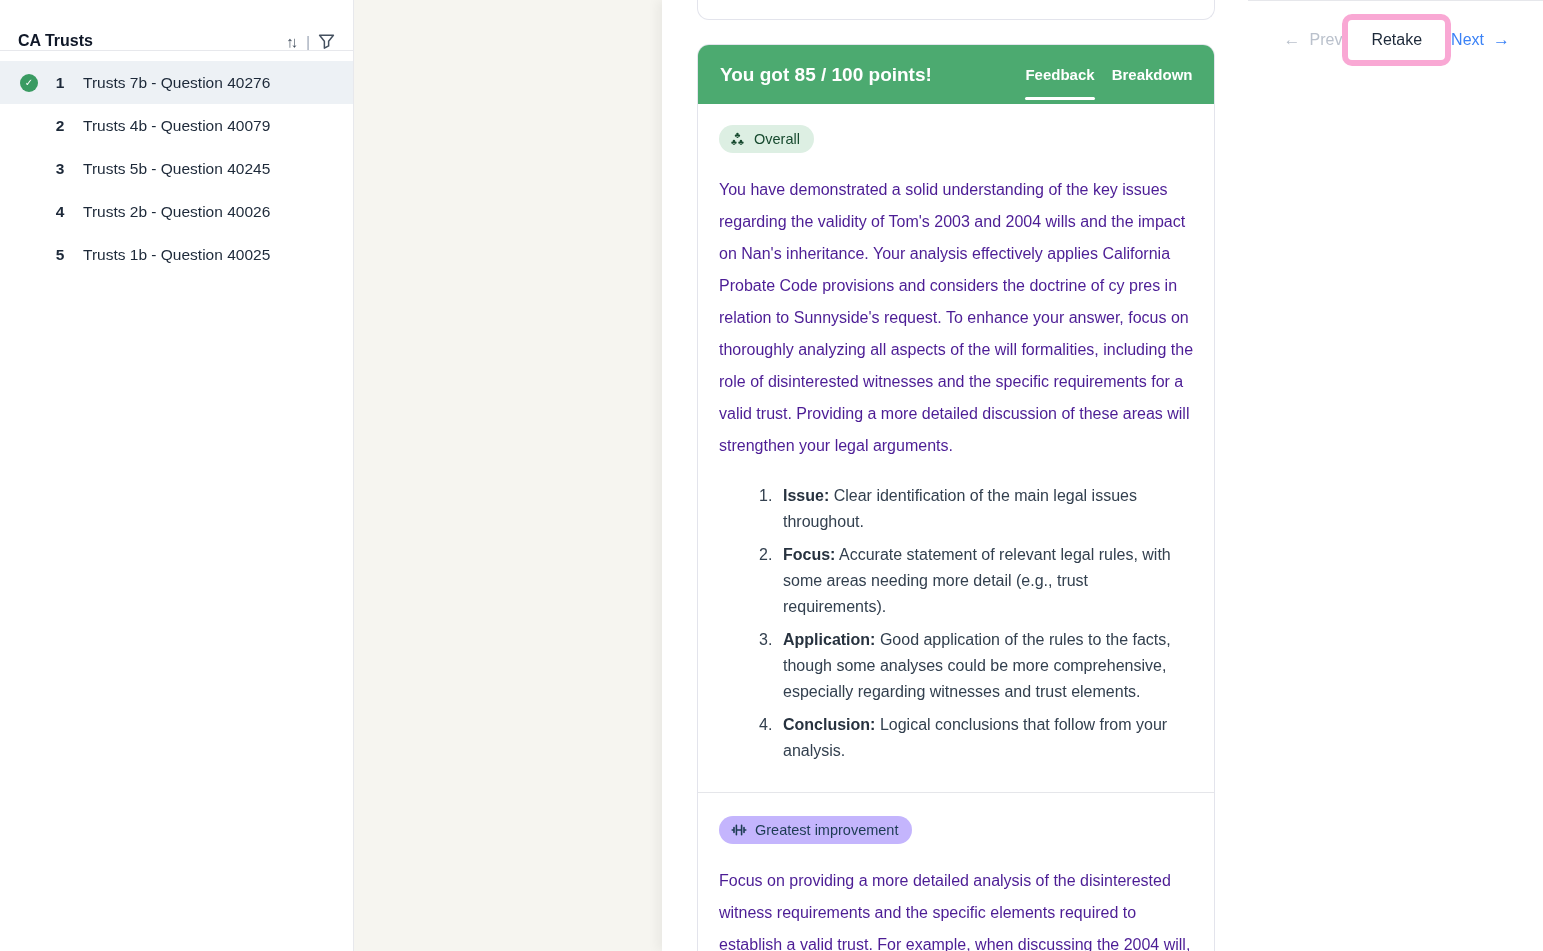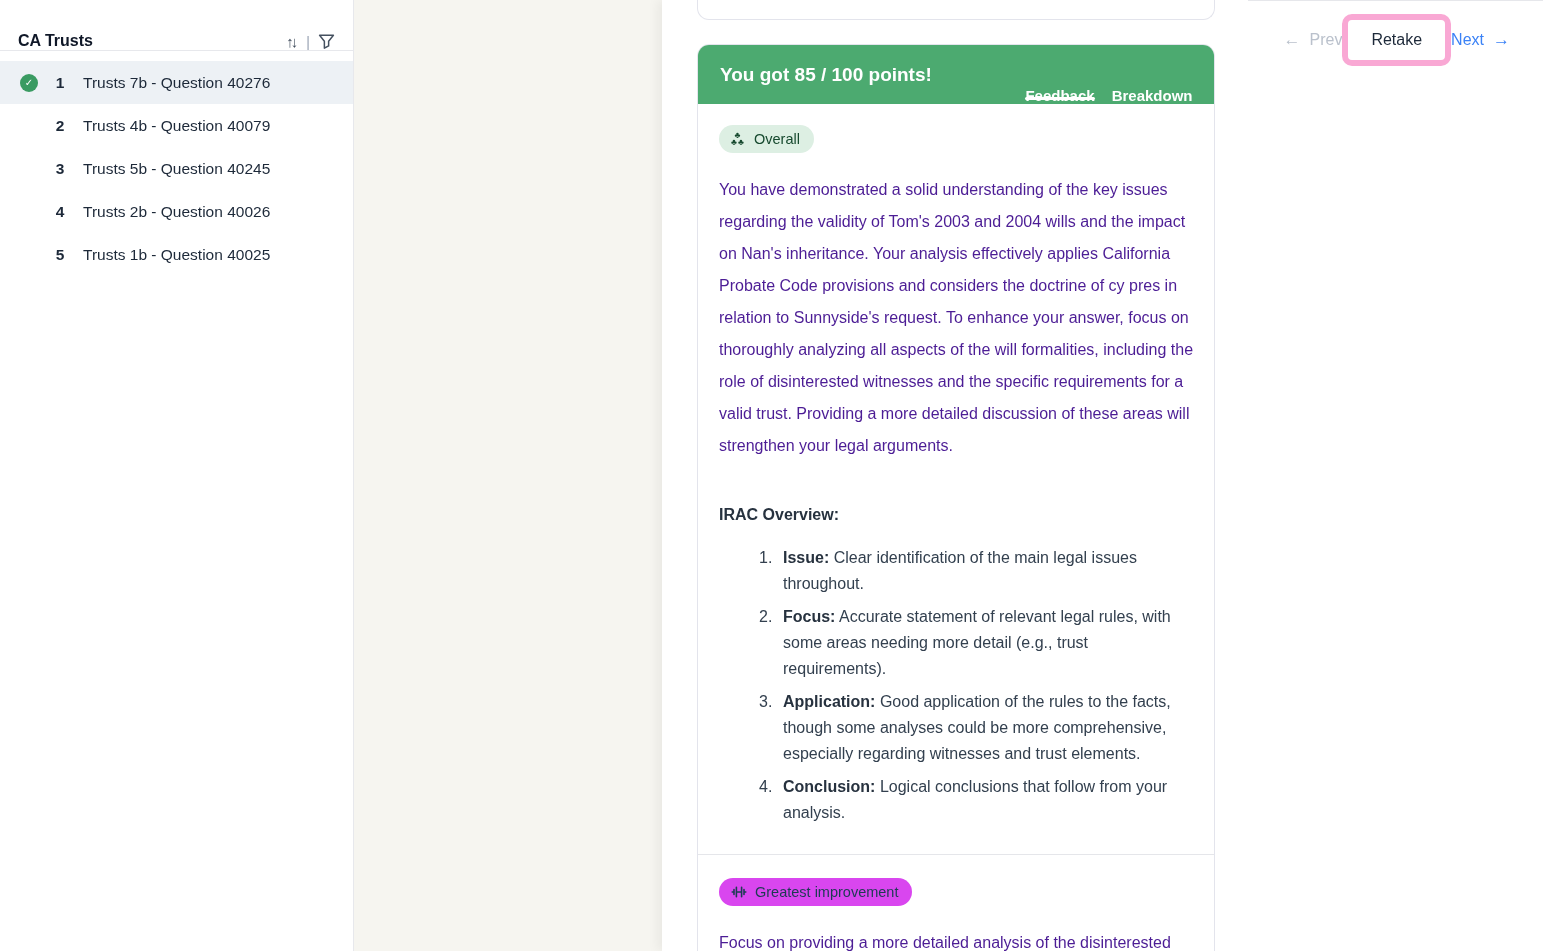--- a/index.html
+++ b/index.html
@@ -33,31 +33,31 @@
   .main { flex:1; background:#fff; display:flex; flex-direction:row;
     box-shadow:-5px 0 10px rgba(0,0,0,0.05); }
   .content { flex:1; padding:0 33px 0 35px; overflow:hidden; }
   .partial-card { height:20px; border:1px solid #e3e4ec; border-top:none;
     border-radius:0 0 12px 12px; margin-bottom:24px; background:#fff; }
 
   .result-card { border:1px solid #e3e4ec; border-radius:12px; overflow:hidden; background:#fff; }
   .card-header { height:59px; background:#4caa70; display:flex; align-items:center;
     justify-content:space-between; padding:0 22px; }
   .card-title { color:#fff; font-size:19px; font-weight:700; }
-  .tabs { display:flex; gap:17px; height:100%;align-items:flex-end; }
+  .tabs { display:flex; gap:17px; height:100%; }
   .tab { display:flex; align-items:center; color:#fff; font-size:15px; font-weight:600;
     position:relative; cursor:pointer; }
   .tab.active::after { content:''; position:absolute; left:0; bottom:4px; width:100%;
     height:3px; background:#fff; border-radius:2px; }
 
   .card-body { padding:21px 21px 21px 21px; }
   .badge { display:inline-flex; align-items:center; gap:8px; border-radius:999px;
     padding:6px 14px 6px 12px; font-size:14.5px; font-weight:500; }
   .badge.green { background:#ddefe3; color:#174a2f; }
-  .badge.blue  { background:#d946ef; color:#1d3b53; }
+  .badge.blue  { background:#c4b5fd; color:#1d3b53; }
   .clubs-icon { position:relative; width:15px; height:15px; flex:none; }
   .clubs-icon span { position:absolute; font-size:9px; line-height:9px; color:#174a2f; }
   .clubs-icon .c1 { left:3.5px; top:-1px; }
   .clubs-icon .c2 { left:0;   top:6px; }
   .clubs-icon .c3 { left:7px; top:6px; }
 
   .body-text { margin-top:21px; font-size:16px; line-height:32px; color:#4c1d95; }
   .irac-heading { margin-top:44px; font-size:16px; font-weight:700; color:#27323f; }
   .irac-list { margin-top:21px; }
   .irac-item { display:flex; margin-bottom:7px; font-size:16px; line-height:26px; color:#33404f; }
@@ -148,21 +148,20 @@
             <span class="clubs-icon">
               <span class="c1">♣</span>
                 <span class="c2">♣</span>
                 <span class="c3">♣</span>
             </span>
             <span>Overall</span>
           </div>
 
           <p class="body-text">You have demonstrated a solid understanding of the key issues regarding the validity of Tom's 2003 and 2004 wills and the impact on Nan's inheritance. Your analysis effectively applies California Probate Code provisions and considers the doctrine of cy pres in relation to Sunnyside's request. To enhance your answer, focus on thoroughly analyzing all aspects of the will formalities, including the role of disinterested witnesses and the specific requirements for a valid trust. Providing a more detailed discussion of these areas will strengthen your legal arguments.</p>
 
-          <div class="irac-heading">IRAC Overview:</div>
 
           <div class="irac-list">
             <div class="irac-item">
               <span class="irac-num">1.</span>
               <span><span class="irac-term">Issue:</span><span> Clear identification of the main legal issues throughout.</span></span>
             </div>
             <div class="irac-item">
               <span class="irac-num">2.</span>
               <span><span class="irac-term">Focus:</span><span> Accurate statement of relevant legal rules, with some areas needing more detail (e.g., trust requirements).</span></span>
             </div>

